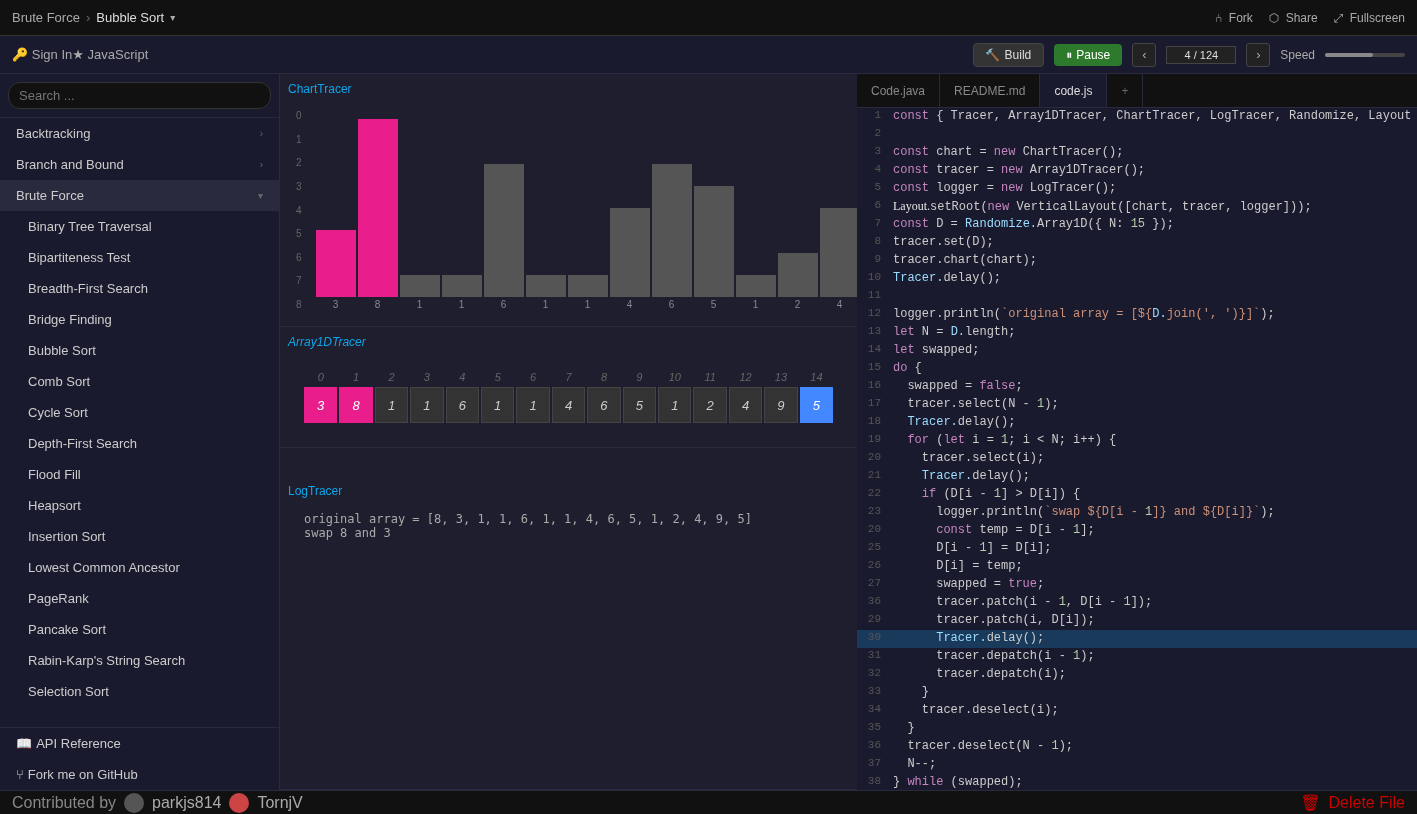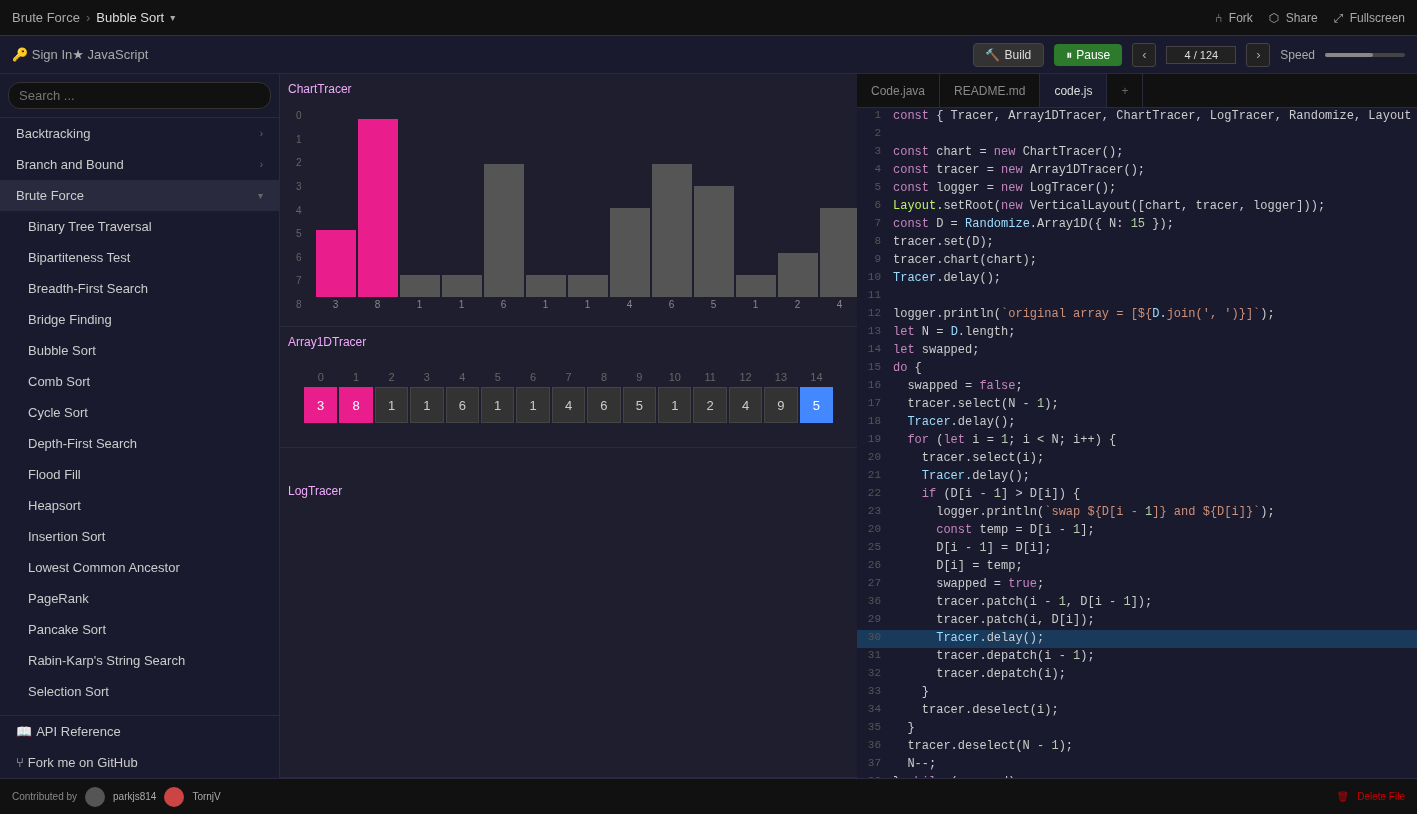--- a/index.html
+++ b/index.html
@@ -39,21 +39,21 @@
     .sidebar-item.active { background: #2a2a3e; }
     .sidebar-item.indent { padding-left: 28px; }
     .sidebar-item .chevron { font-size: 10px; color: #666; }
     .sidebar-bottom { border-top: 1px solid #2a2a3e; }
 
     
     .center { flex: 1; background: #1e1e2e; overflow: hidden; display: flex; flex-direction: column; }
 
     
     .tracer-panel { border-bottom: 1px solid #2a2a3e; padding: 8px; }
-    .tracer-title { font-size: 12px; color: #f0abfc; margin-bottom: 6px; }
+    .tracer-title { font-size: 12px; color: #0ea5e9; margin-bottom: 6px; }
     .chart-area { background: #1e1e2e; padding: 8px; }
     .chart-bars { display: flex; align-items: flex-end; height: 200px; gap: 2px; padding: 0 10px; }
     .bar { display: flex; flex-direction: column; align-items: center; }
     .bar-body { width: 40px; background: #555; }
     .bar-body.pink { background: #e91e8c; }
     .bar-label { font-size: 10px; color: #888; margin-top: 2px; }
     .y-axis { display: flex; flex-direction: column-reverse; justify-content: space-between; height: 200px; padding-right: 4px; }
     .y-label { font-size: 10px; color: #666; }
     .chart-wrapper { display: flex; }
 
@@ -80,21 +80,21 @@
     .code-content::-webkit-scrollbar-thumb { background: #333; }
     .code-line { display: flex; min-height: 18px; }
     .code-line.highlighted { background: #1a3a5c; }
     .line-num { width: 36px; text-align: right; padding-right: 12px; color: #555; flex-shrink: 0; font-size: 11px; padding-top: 1px; }
     .line-code { color: #ccc; white-space: pre; font-size: 12px; flex: 1; padding-top: 1px; }
     .kw { color: #c586c0; }
     .num { color: #b5cea8; }
     .tpl { color: #ce9178; }
 
     
-    .footer { background: #111; border-top: 1px solid #2a2a3e; height: 36px; display: flex; align-items: center; justify-content: space-between; padding: 0 12px; flex-shrink: 0; font-size: 10px; color: #888; }
+    .footer { background: #111; border-top: 1px solid #2a2a3e; height: 24px; display: flex; align-items: center; justify-content: space-between; padding: 0 12px; flex-shrink: 0; font-size: 16px; color: #888; }
     .footer-left { display: flex; align-items: center; gap: 8px; }
     .footer-right { display: flex; align-items: center; gap: 8px; cursor: pointer; color: #c00; }
     .avatar { width: 20px; height: 20px; border-radius: 50%; background: #555; display: inline-block; }
   </style>
 </head>
 <body>
 
 <div class="topbar">
   <div class="topbar-left">
     <span style="cursor:pointer; color:#aaa;">Brute Force</span>
@@ -309,21 +309,21 @@
               </div>
               <div class="bar">
                 <div class="bar-body" style="height: 89px;"></div>
                 <div class="bar-label">4</div>
               </div>
             </div>
         </div>
       </div>
     </div>
 
-    <div class="tracer-panel" style="flex:0 0 auto;">
+    <div class="tracer-panel" style="flex:0 0 auto;font-style:italic;">
       <div class="tracer-title">Array1DTracer</div>
       <div class="array-area">
         <div class="array-indices" id="array-indices">
             <div class="array-idx">0</div>
             <div class="array-idx">1</div>
             <div class="array-idx">2</div>
             <div class="array-idx">3</div>
             <div class="array-idx">4</div>
             <div class="array-idx">5</div>
             <div class="array-idx">6</div>
@@ -351,20 +351,24 @@
             <div class="array-cell">2</div>
             <div class="array-cell">4</div>
             <div class="array-cell">9</div>
             <div class="array-cell blue">5</div>
           </div>
       </div>
     </div>
 
     <div class="tracer-panel" style="flex:1;margin-top:28px;">
       <div class="tracer-title">LogTracer</div>
+      <div class="log-area" id="log-area">
+          <div>original array = [8, 3, 1, 1, 6, 1, 1, 4, 6, 5, 1, 2, 4, 9, 5]</div>
+          <div>swap 8 and 3</div>
+        </div>
     </div>
   </div>
 
   <div class="code-panel">
     <div class="code-tabs">
       <div class="code-tab">
         <span>Code.java</span>
       </div>
       <div class="code-tab">
         <span>README.md</span>
@@ -392,21 +396,21 @@
         <div class="code-line">
           <span class="line-num">4</span>
           <span class="line-code"><span class="kw">const</span> tracer = <span class="kw">new</span> Array1DTracer();</span>
         </div>
         <div class="code-line">
           <span class="line-num">5</span>
           <span class="line-code"><span class="kw">const</span> logger = <span class="kw">new</span> LogTracer();</span>
         </div>
         <div class="code-line">
           <span class="line-num">6</span>
-          <span class="line-code"><span style="color:#bef264;">Layout.</span>setRoot(<span class="kw">new</span> VerticalLayout([chart, tracer, logger]));</span>
+          <span class="line-code"><span style="color:#e5e5e5;font-family:Liberation Serif, serif;">Layout.</span>setRoot(<span class="kw">new</span> VerticalLayout([chart, tracer, logger]));</span>
         </div>
         <div class="code-line">
           <span class="line-num">7</span>
           <span class="line-code"><span class="kw">const</span> D = <span style="color:#9cdcfe;">Randomize.</span>Array1D({ N: <span class="num">15</span> });</span>
         </div>
         <div class="code-line">
           <span class="line-num">8</span>
           <span class="line-code">tracer.set(D);</span>
         </div>
         <div class="code-line">

